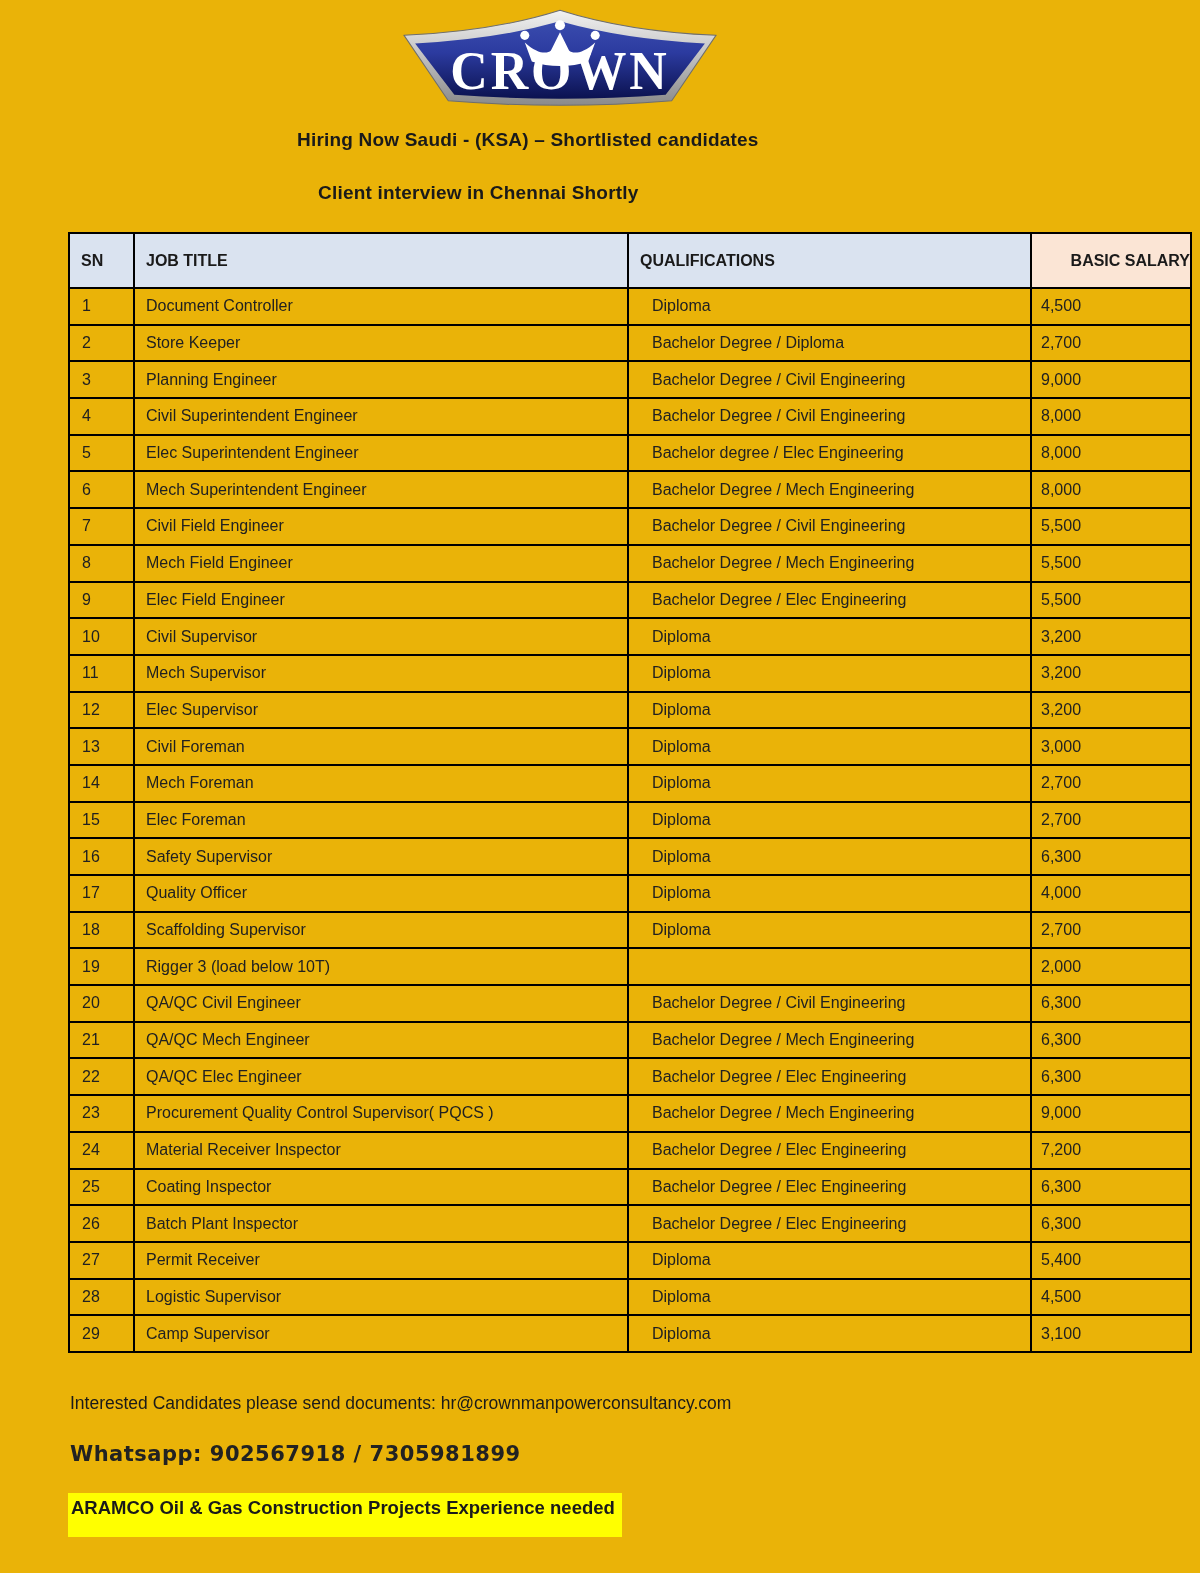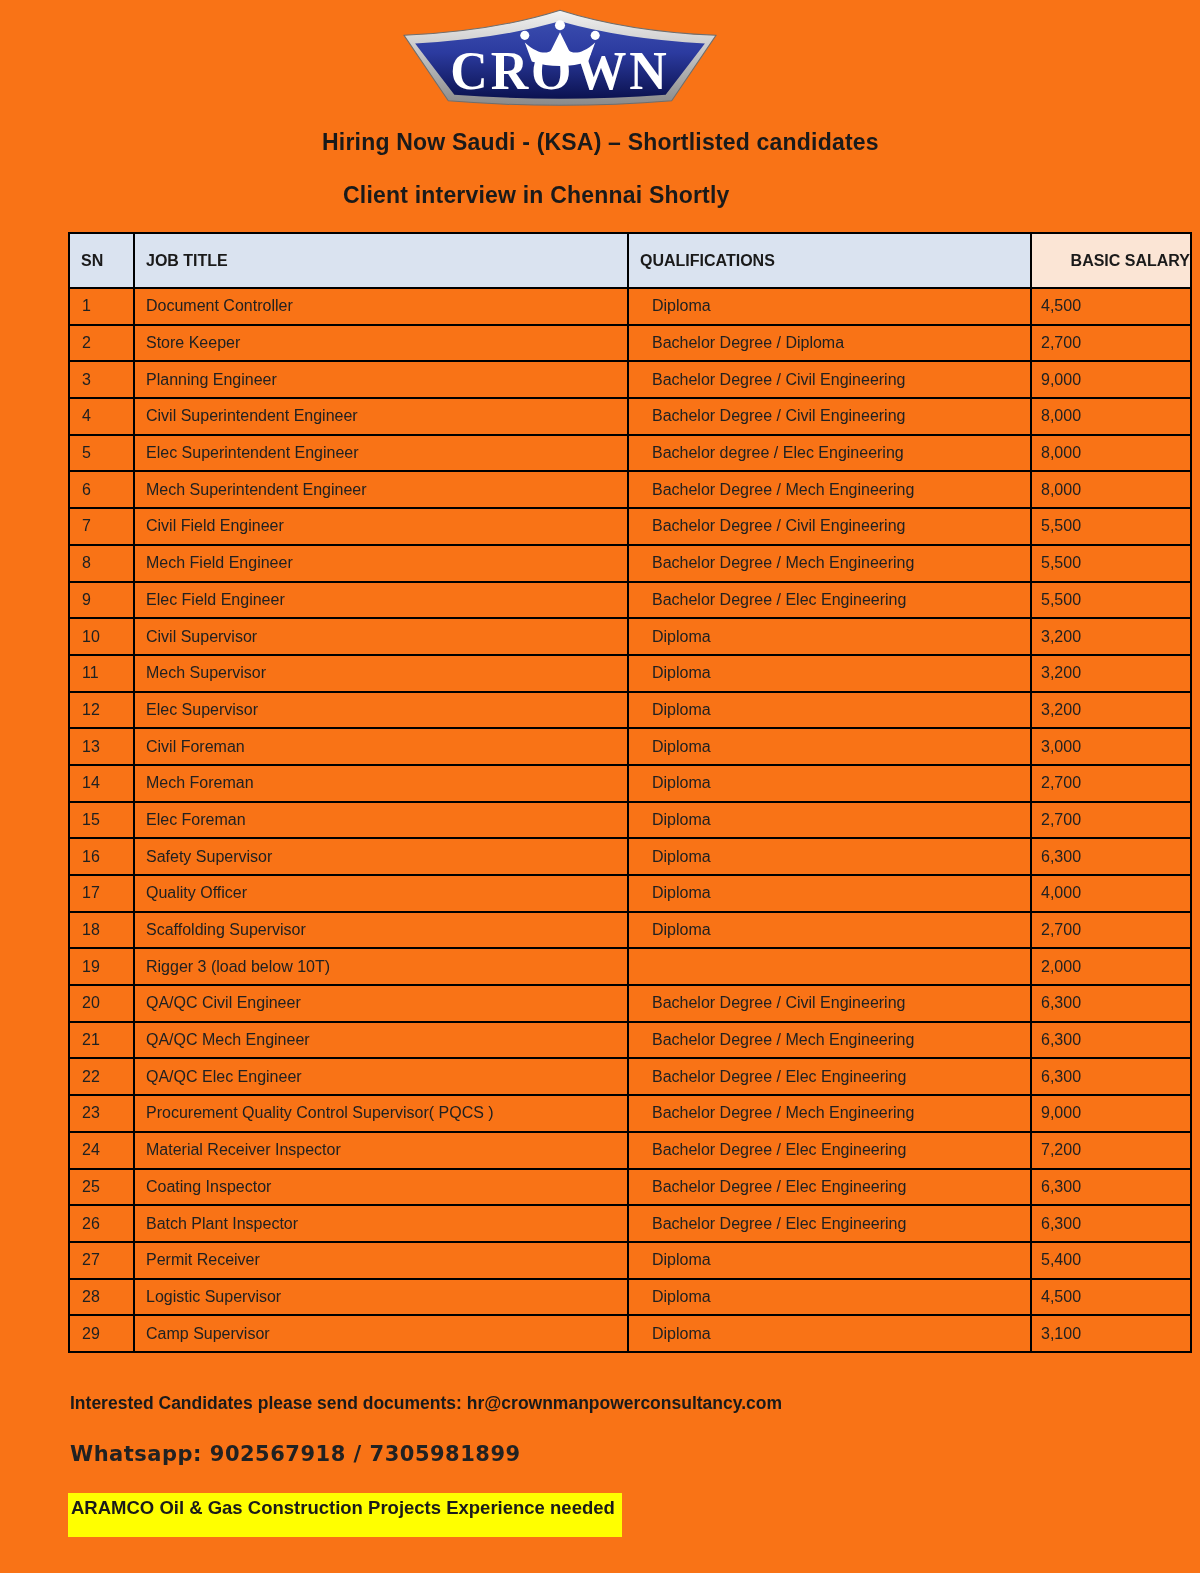--- a/index.html
+++ b/index.html
@@ -3,33 +3,32 @@
 <meta charset="utf-8">
 <style>
   * { margin: 0; padding: 0; box-sizing: border-box; }
   html, body { background: #ffffff; }
   body {
     width: 1200px; height: 1573px;
     font-family: "Liberation Sans", sans-serif;
     color: #1f1f1f;
     position: relative;
   }
-  .page { position: absolute; inset: 0; background: #f97316; }
+  .page { position: absolute; inset: 0; background: #eab308; }
 
   .logo-wrap {
     position: absolute; left: 398px; top: 9px;
     width: 324px; height: 97px;
   }
 
   .title-line {
     position: absolute;
-    font-size: 23px; font-weight: bold; color: #1a1a1a;
+    font-size: 19px; font-weight: bold; color: #1a1a1a;
     white-space: nowrap;
     letter-spacing: 0.2px;
-    margin-left: 25px;
   }
   .title-1 { left: 297px; top: 129px; }
   .title-2 { left: 318px; top: 182px; }
 
   table.jobs {
     position: absolute; left: 68px; top: 232px;
     width: 1122px;
     border-collapse: collapse;
     table-layout: fixed;
     font-size: 16px;
@@ -53,21 +52,21 @@
   col.c-sn   { width: 65px; }
   col.c-job  { width: 494px; }
   col.c-qual { width: 403px; }
   col.c-sal  { width: 160px; }
   table.jobs td:first-child { padding-left: 12px; }
   table.jobs td:nth-child(3) { padding-left: 23px; margin-left: 17px; }
   table.jobs td:last-child { padding-left: 9px; border-radius: 9px; }
 
   .footer-contact {
     position: absolute; left: 70px; top: 1393px;
-    font-size: 17.5px; font-weight: bold; color: #1a1a1a;
+    font-size: 17.5px; font-weight: normal; color: #1a1a1a;
     white-space: nowrap;
   }
   .footer-whatsapp {
     position: absolute; left: 70px; top: 1442px;
     font-family: "DejaVu Sans", sans-serif;
     font-size: 21px; font-weight: bold; color: #222222;
     letter-spacing: 0.5px;
     white-space: nowrap;
   }
   .footer-highlight {

